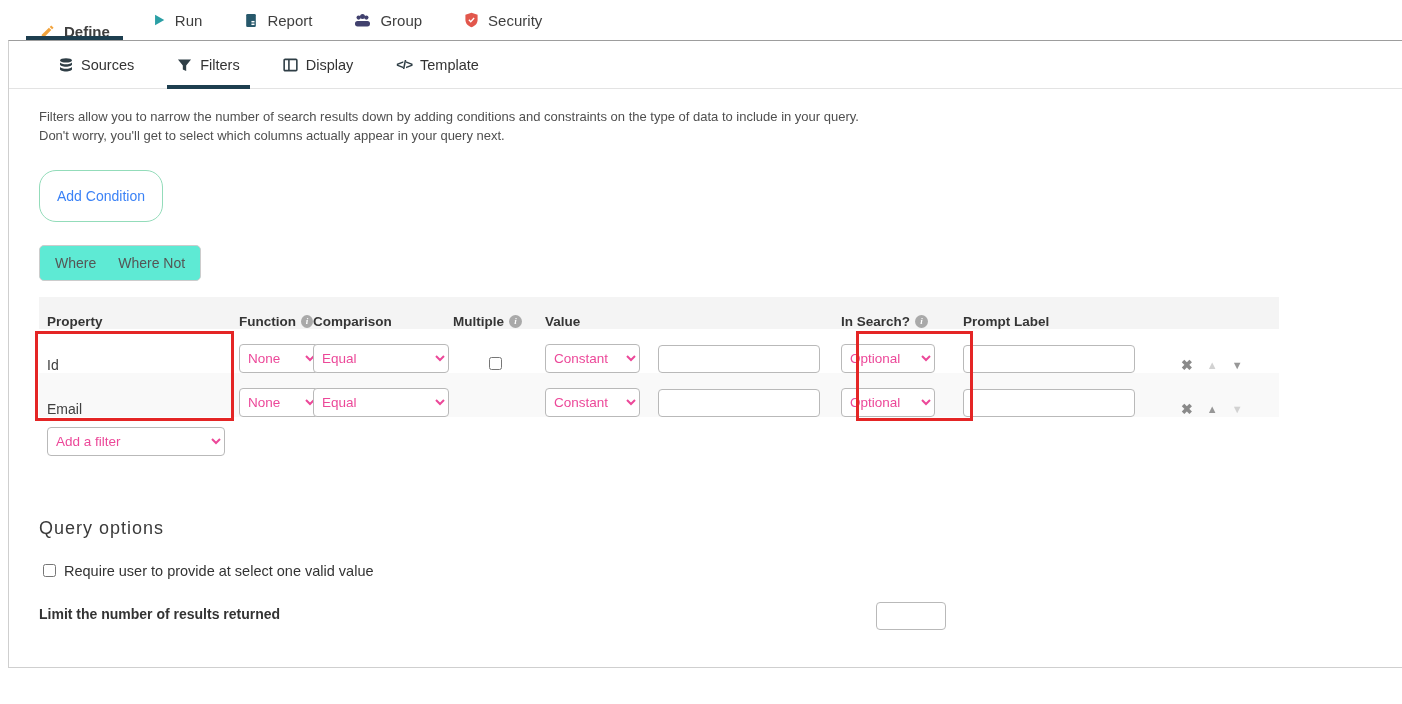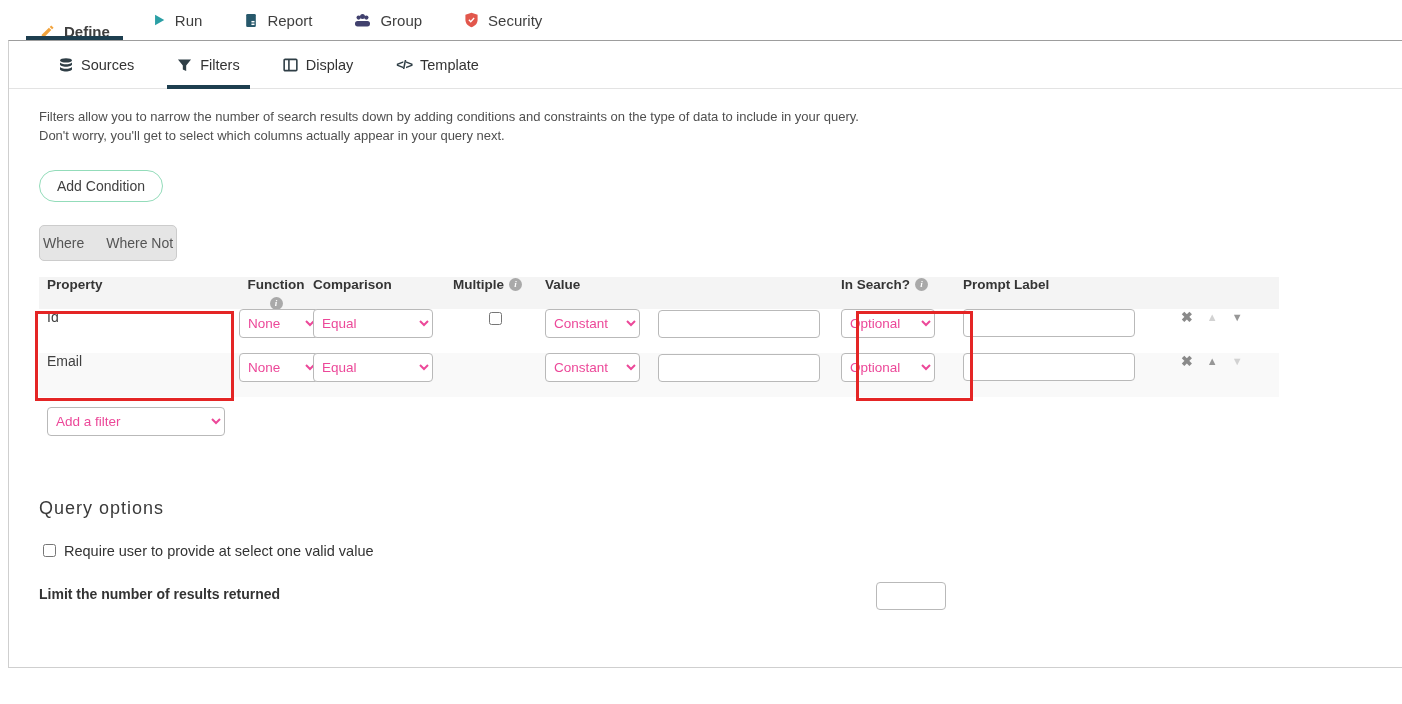--- a/index.html
+++ b/index.html
@@ -31,49 +31,49 @@
   .sub-tab.active::after { content:""; position:absolute; left:0; right:0; bottom:-1px; height:4px; background:#1d3e4f; }
   .sub-tab svg { display:block; }
   .code-glyph { font-weight:700; font-size:13px; color:#2f3e46; letter-spacing:-1px; }
 
   .content { padding-left:30px; }
 
   
   .descr { margin-top:18px; font-size:13px; color:#4f4f4f; line-height:19px; }
 
   
-  .add-condition { display:inline-block; margin-top:25px; padding:7px 17px;
-    border:1px solid #93dcba; border-radius:17px; background:#fff; font-size:14px; color:#404040; cursor:pointer; }
+  .add-condition { display:inline-block; margin-top:25px; padding:17px 17px;
+    border:1px solid #93dcba; border-radius:17px; background:#fff; font-size:14px; color:#3b82f6; cursor:pointer; }
   .where-group { display:inline-flex; margin-top:23px; border:1px solid #ccc; border-radius:5px;
-    padding:9px 3px; gap:22px; color:#555; font-size:14px; background:#e5e5e5; }
+    padding:9px 15px; gap:22px; color:#555; font-size:14px; background:#5eead4; }
   .where-group span { cursor:pointer; }
 
   
   .ftable { position:relative; margin-top:16px; width:1240px; }
-  .frow { display:flex; align-items:flex-start; height:44px; }
+  .frow { display:flex; align-items:flex-end; height:44px; }
   .fheader { height:32px; background:#f4f4f4; font-weight:700; font-size:13.5px; color:#353535; }
   .row-alt { background:#f9f9f9; }
   .c-prop { width:200px; padding-left:8px; }
-  .c-func { width:74px;flex-direction:column; }
+  .c-func { width:74px; }
   .c-comp { width:140px; }
   .c-mult { width:92px; }
   .c-val  { width:296px; display:flex; align-items:center; }
   .c-ins  { width:122px; }
   .c-prompt { width:190px; }
   .c-act  { width:105px; display:flex; align-items:center; gap:14px; padding-left:28px; }
   .fheader > div { display:flex; align-items:center; gap:5px; }
   .info-icon { display:inline-block; width:13px; height:13px; border-radius:50%; background:#a9a9a9;
     color:#fff; font-size:9px; line-height:13px; text-align:center; font-style:italic; font-weight:700;
     font-family:"Liberation Serif", serif; }
   select { font-family:"Liberation Sans", sans-serif; font-size:13.5px; color:#ec4899;
     border:1px solid #b9b9b9; border-radius:4px; background:#fff; height:29px; padding:0 4px; }
   input[type=text] { font-family:"Liberation Sans", sans-serif; font-size:13.5px; color:#444;
     border:1px solid #b9b9b9; border-radius:4px; background:#fff; height:28px; padding:0 8px; }
   .sel-func { width:80px; }
-  .sel-comp { width:120px; }
+  .sel-comp { width:136px; }
   .sel-vtype { width:95px; margin-right:18px; }
   .inp-value { width:162px; }
   .sel-ins { width:94px; }
   .inp-prompt { width:172px; }
   .mult-check { margin-left:36px; }
   .icon-x { color:#8a8a8a; font-size:14px; font-weight:700; cursor:pointer; }
   .icon-tri { font-size:11px; cursor:pointer; }
   .tri-on  { color:#979797; }
   .tri-off { color:#d2d2d2; }
 

